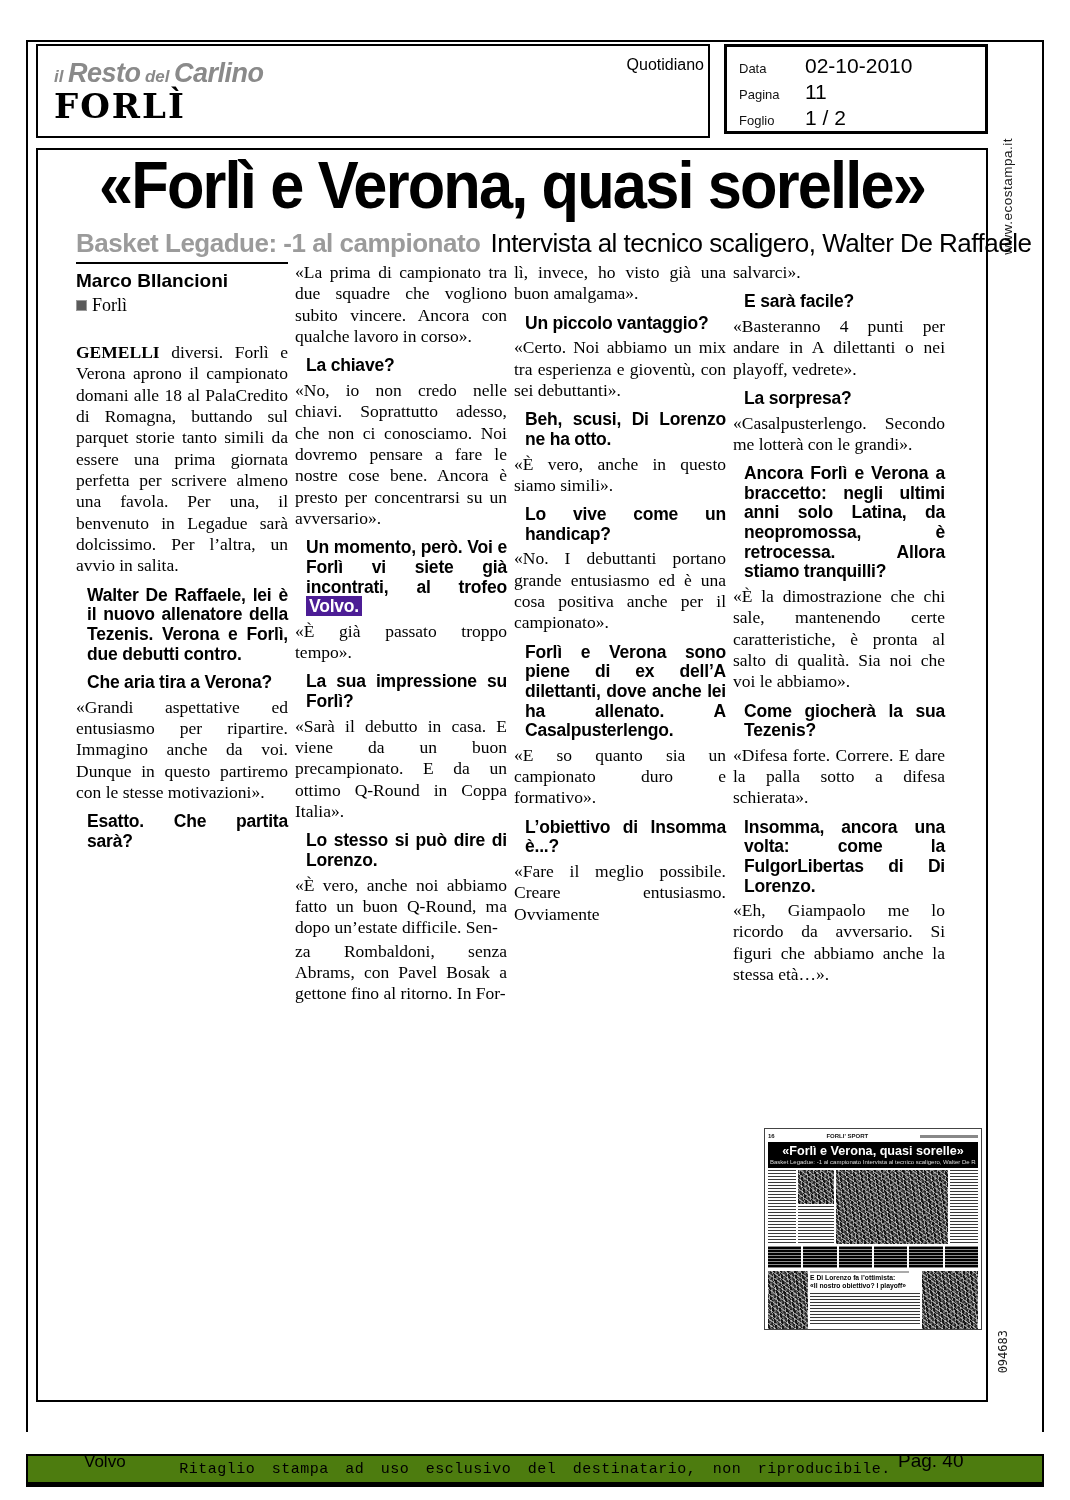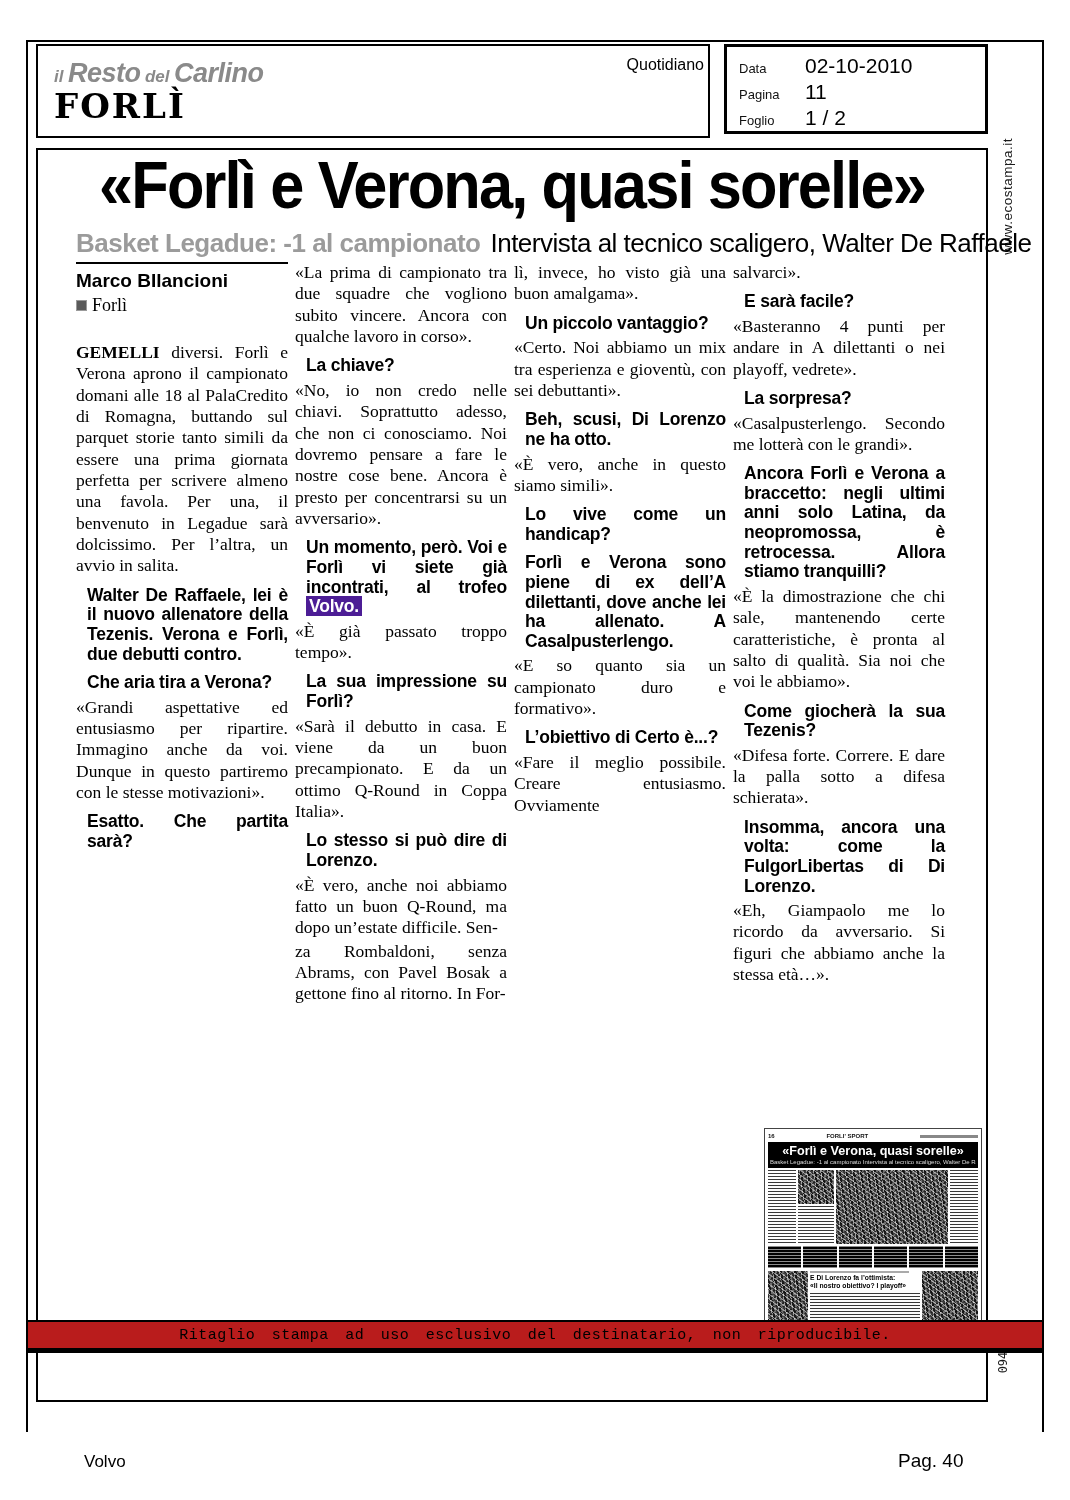--- a/index.html
+++ b/index.html
@@ -76,23 +76,23 @@
   .t-row1{display:flex;gap:2px;height:74px;margin-top:2px;}
   .t-row2{display:flex;gap:2px;height:22px;margin-top:2px;}
   .t-blackbox{flex:1;background:#000;
      background-image:repeating-linear-gradient(180deg,rgba(255,255,255,.55) 0 1px,transparent 1px 3px);}
   .t-art2{display:flex;gap:2px;height:58px;margin-top:3px;}
   .t2-headline{font-family:"Liberation Sans",sans-serif;font-weight:bold;font-size:7.5px;line-height:1.15;
                color:#000;white-space:nowrap;transform:scaleX(.9);transform-origin:0 0;}
   .t2-kicker{height:2px;background:#aaa;margin-bottom:1px;width:90%;}
 
   
-  .strip{position:absolute;left:26px;top:1320px;width:1014px;height:26px;border-top:2px solid #000;
+  .strip{position:absolute;left:26px;top:1454px;width:1014px;height:26px;border-top:2px solid #000;
          border-bottom:5px solid #000;border-left:2px solid #000;border-right:2px solid #000;
-         display:flex;align-items:center;justify-content:center;background:#b91c1c;
+         display:flex;align-items:center;justify-content:center;background:#4d7c0f;
          font-family:"Liberation Mono",monospace;font-size:15px;word-spacing:7px;letter-spacing:0.5px;}
   .advertiser{position:absolute;left:84px;top:1452px;font-family:"Liberation Sans",sans-serif;font-size:17px;}
   .page-ref{position:absolute;left:898px;top:1450px;font-family:"Liberation Sans",sans-serif;font-size:19px;}
 </style>
 </head>
 <body>
 
 <div class="sheet">
 
   <div class="outer-frame"></div>
@@ -163,23 +163,24 @@
         <p class="a gap-top">za Rombaldoni, senza Abrams, con Pavel Bosak a gettone fino al ritorno. In For-</p>
       </div>
 
       <div class="col">
         <p class="a">lì, invece, ho visto già una buon amalgama».</p>
         <p class="q">Un piccolo vantaggio?</p>
         <p class="a">«Certo. Noi abbiamo un mix tra esperienza e gioventù, con sei debuttanti».</p>
         <p class="q">Beh, scusi, Di Lorenzo ne ha otto.</p>
         <p class="a">«È vero, anche in questo siamo simili».</p>
         <p class="q">Lo vive come un handicap?</p>
+        <p class="a">«No. I debuttanti portano grande entusiasmo ed è una cosa positiva anche per il campionato».</p>
         <p class="q">Forlì e Verona sono piene di ex dell’A dilettanti, dove anche lei ha allenato. A Casalpusterlengo.</p>
         <p class="a">«E so quanto sia un campionato duro e formativo».</p>
-        <p class="q">L’obiettivo di Certo è...?</p>
+        <p class="q">L’obiettivo di Insomma è...?</p>
         <p class="a">«Fare il meglio possibile. Creare entusiasmo. Ovviamente</p>
       </div>
 
       <div class="col">
         <p class="a">salvarci».</p>
         <p class="q">E sarà facile?</p>
         <p class="a">«Basteranno 4 punti per andare in A dilettanti o nei playoff, vedrete».</p>
         <p class="q">La sorpresa?</p>
         <p class="a">«Casalpusterlengo. Secondo me lotterà con le grandi».</p>
         <p class="q">Ancora Forlì e Verona a braccetto: negli ultimi anni solo Latina, da neopromossa, è retrocessa. Allora stiamo tranquilli?</p>

